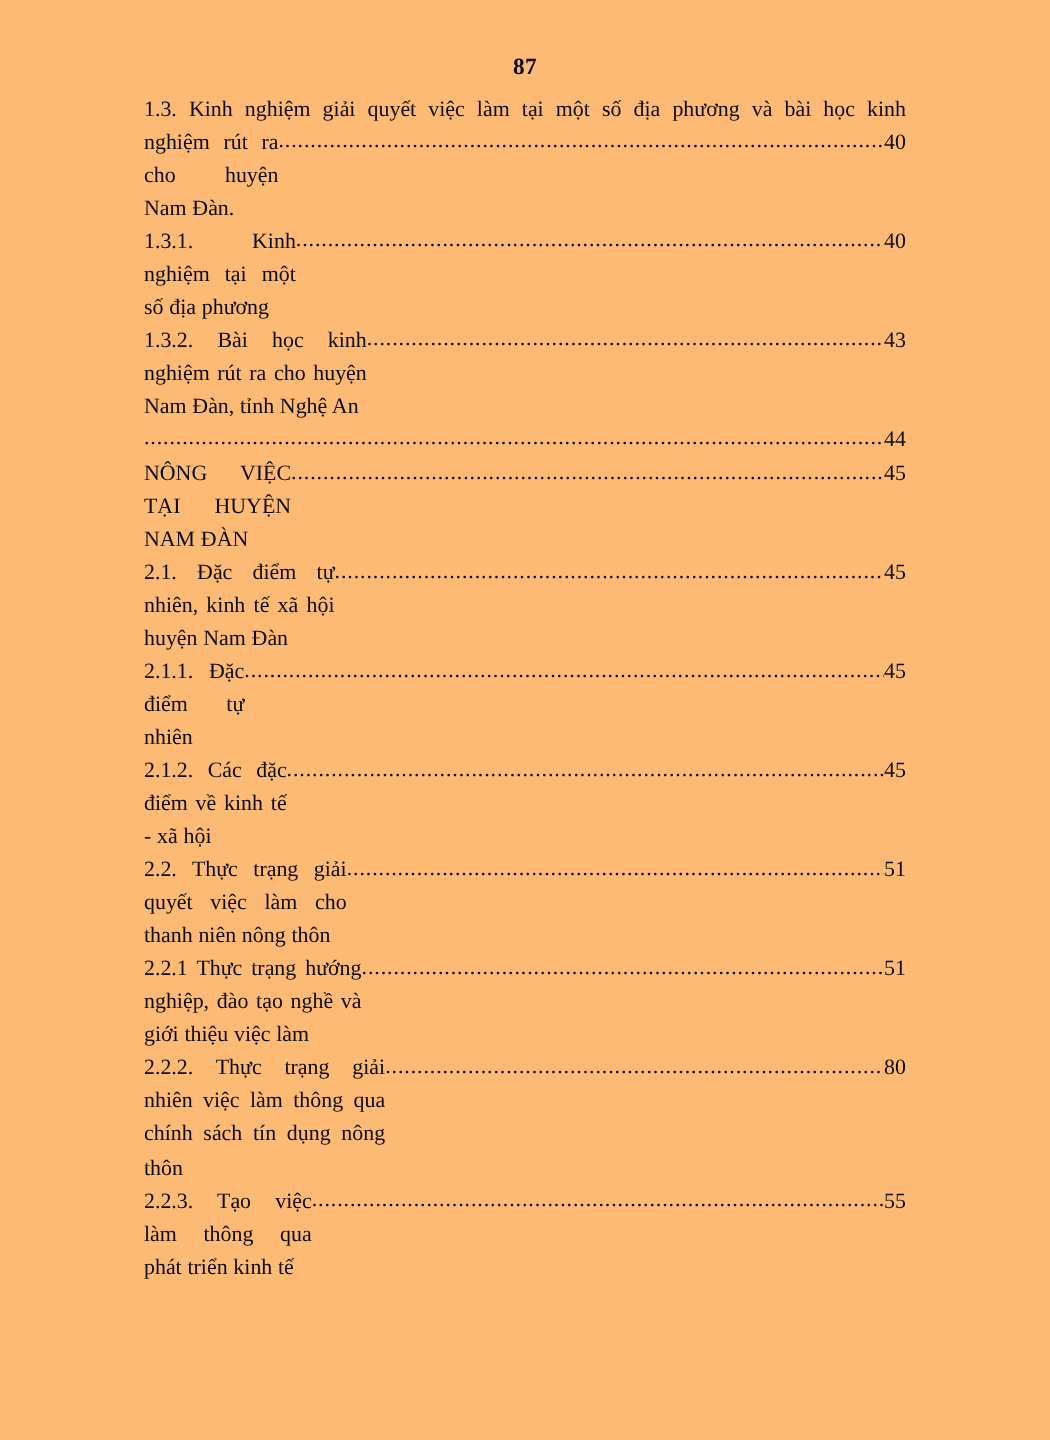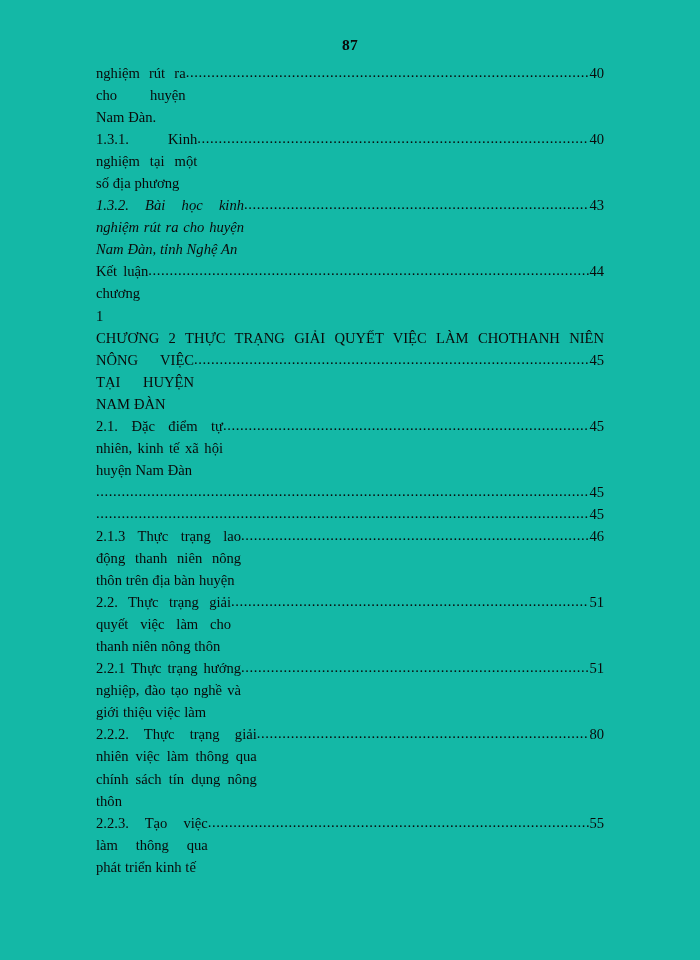--- a/index.html
+++ b/index.html
@@ -12,21 +12,21 @@
     height: 960px;
     font-family: "Liberation Serif", "DejaVu Serif", serif;
     color: #0a0a0a;
     overflow: hidden;
   }
 
   .page {
     position: relative;
     width: 700px;
     height: 960px;
-    background: #14b8a6;
+    background: #fdba74;
     box-sizing: border-box;
   }
 
   .page-number {
     position: absolute;
     top: 36px;
     left: 0;
     width: 700px;
     text-align: center;
     font-size: 15.5px;
@@ -47,21 +47,21 @@
     font-size: 14.6px;
     line-height: 22.05px;
     color: #0a0a0a;
     text-align: justify;
     text-justify: inter-word;
     white-space: normal;
     word-spacing: 0.2px;
   }
 
   
-  .toc-entry.italic .label { font-style: italic; }
+  .toc-entry.italic .label { }
 
   
   .entryline {
     display: flex;
     align-items: baseline;
     width: 100%;
   }
   .label {
     flex: 0 1 auto;
     white-space: pre-wrap;
@@ -99,20 +99,21 @@
 </head>
 <body>
 
 <div class="page">
 
   <div class="page-number">87</div>
 
   <div class="toc" id="toc-root">
       <div class="toc-entry">
         <div class="wrap-entry">
+          <span class="head">1.3. Kinh nghiệm giải quyết việc làm tại một số địa phương và bài học kinh</span>
           <span class="tail">
             <span class="label">nghiệm rút ra cho huyện Nam Đàn. </span>
             <span class="leader"></span>
             <span class="pagenum">40</span>
           </span>
         </div>
       </div>
       <div class="toc-entry">
         <span class="entryline">
           <span class="label">1.3.1. Kinh nghiệm tại một số địa phương</span>
@@ -122,59 +123,52 @@
       </div>
       <div class="toc-entry italic">
         <span class="entryline">
           <span class="label">1.3.2. Bài học kinh nghiệm rút ra cho huyện Nam Đàn, tỉnh Nghệ An </span>
           <span class="leader"></span>
           <span class="pagenum">43</span>
         </span>
       </div>
       <div class="toc-entry">
         <span class="entryline">
-          <span class="label">Kết luận chương 1 </span>
           <span class="leader"></span>
           <span class="pagenum">44</span>
         </span>
       </div>
       <div class="toc-entry">
         <div class="wrap-entry">
-          <span class="head">CHƯƠNG 2 THỰC TRẠNG GIẢI QUYẾT VIỆC LÀM CHOTHANH NIÊN</span>
           <span class="tail">
             <span class="label">NÔNG VIỆC TẠI HUYỆN NAM ĐÀN</span>
             <span class="leader"></span>
             <span class="pagenum">45</span>
           </span>
         </div>
       </div>
       <div class="toc-entry">
         <span class="entryline">
           <span class="label">2.1. Đặc điểm tự nhiên, kinh tế xã hội  huyện Nam Đàn </span>
           <span class="leader"></span>
           <span class="pagenum">45</span>
         </span>
       </div>
       <div class="toc-entry">
         <span class="entryline">
+          <span class="label">2.1.1. Đặc điểm tự nhiên </span>
           <span class="leader"></span>
           <span class="pagenum">45</span>
         </span>
       </div>
       <div class="toc-entry">
         <span class="entryline">
+          <span class="label">2.1.2. Các đặc điểm về kinh tế - xã hội</span>
           <span class="leader"></span>
           <span class="pagenum">45</span>
-        </span>
-      </div>
-      <div class="toc-entry">
-        <span class="entryline">
-          <span class="label">2.1.3 Thực trạng lao động thanh niên nông thôn trên địa bàn huyện </span>
-          <span class="leader"></span>
-          <span class="pagenum">46</span>
         </span>
       </div>
       <div class="toc-entry">
         <span class="entryline">
           <span class="label">2.2. Thực trạng giải quyết việc làm cho thanh niên nông thôn</span>
           <span class="leader"></span>
           <span class="pagenum">51</span>
         </span>
       </div>
       <div class="toc-entry">

